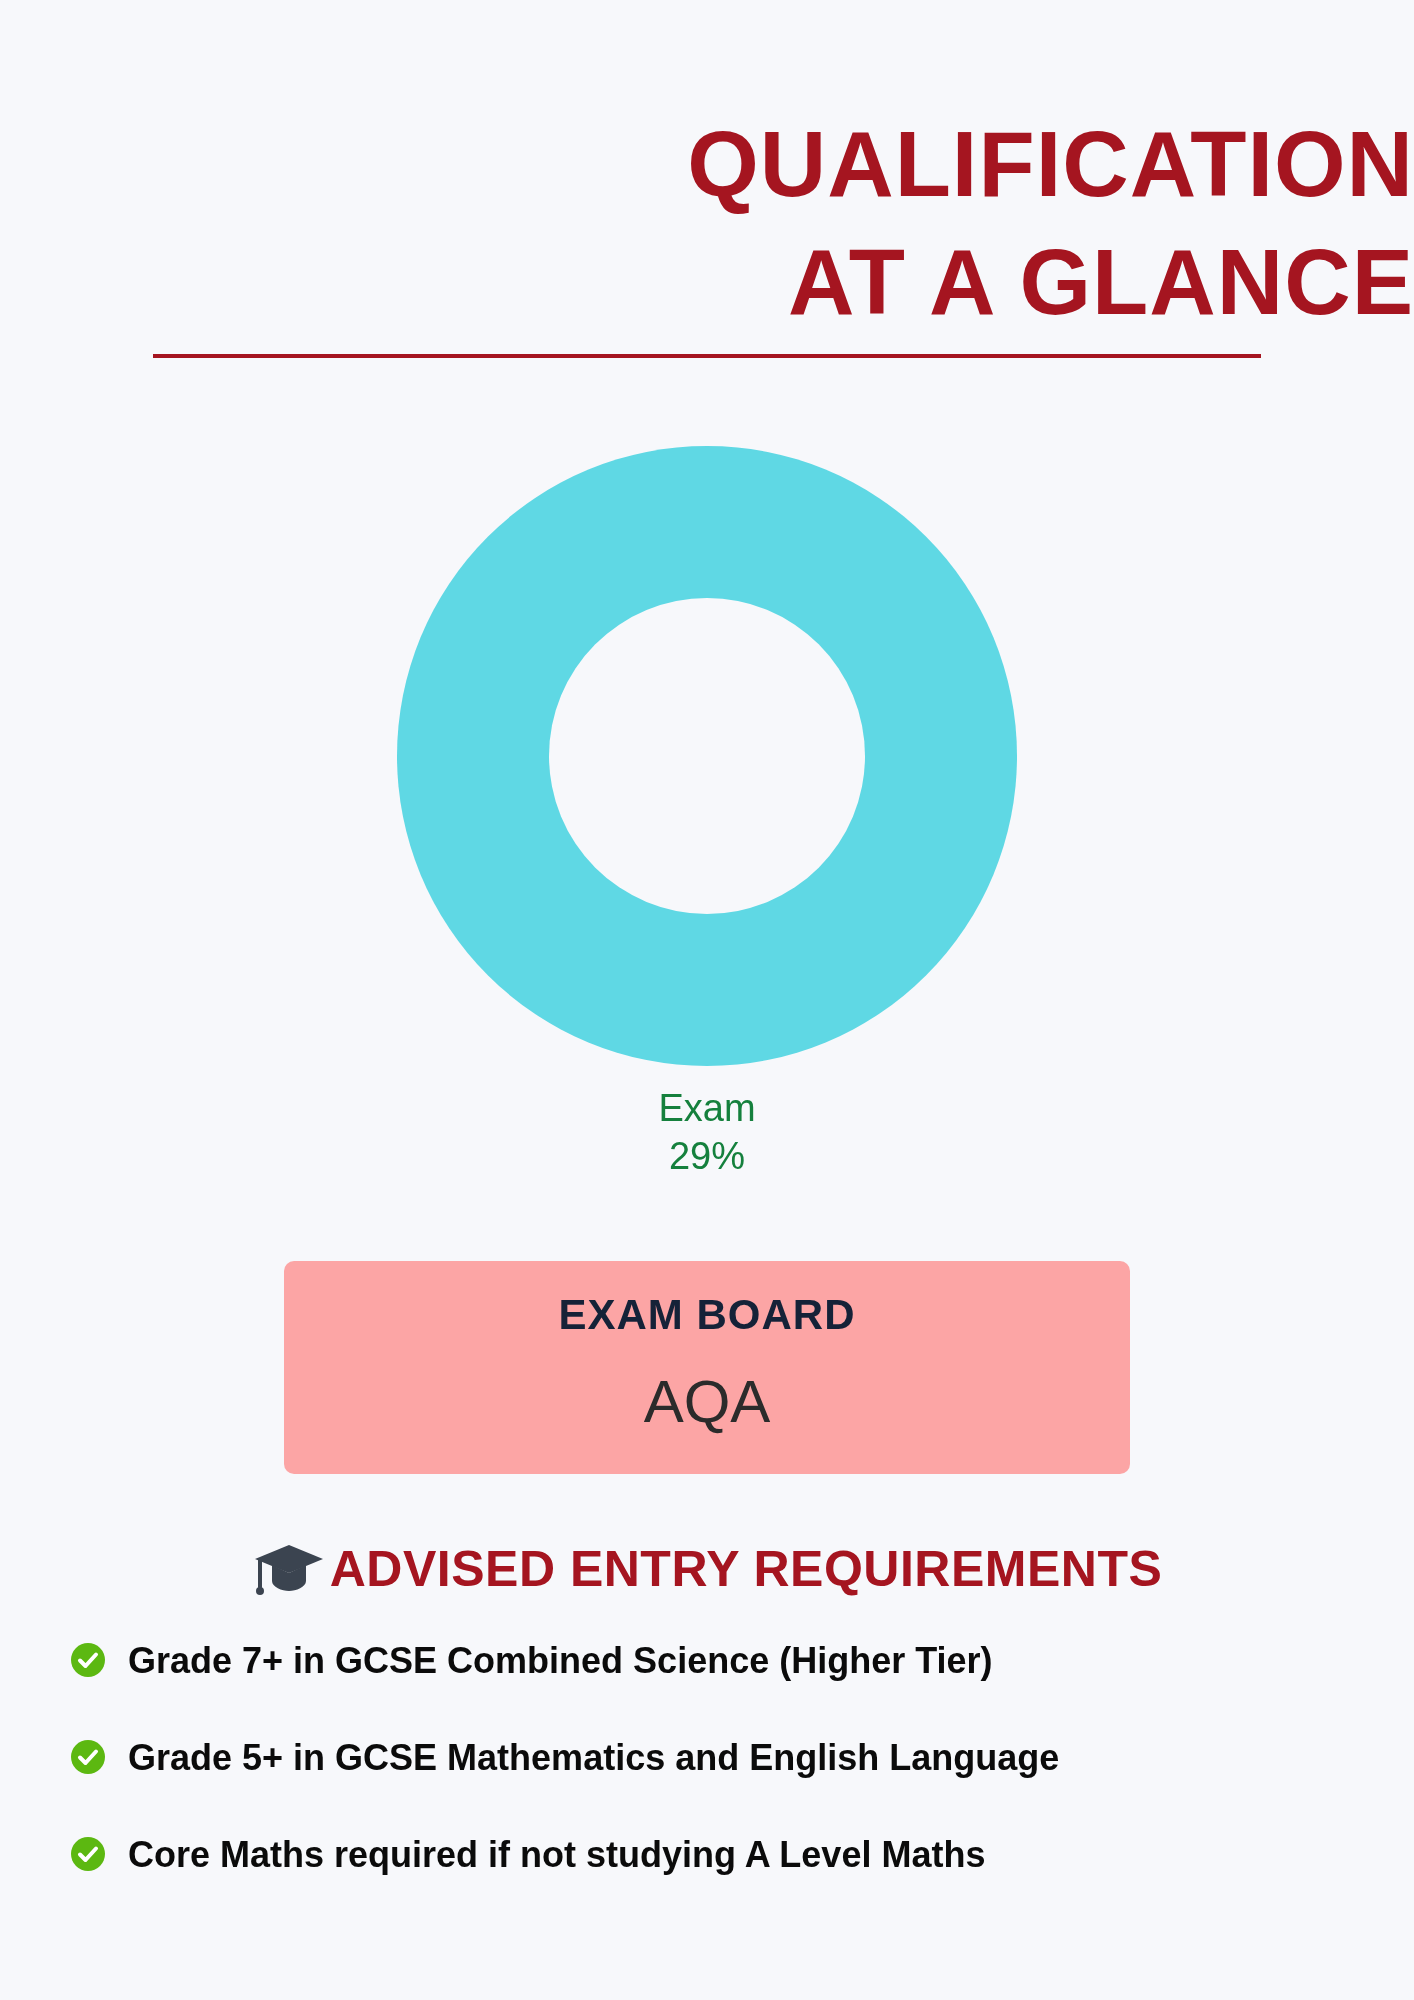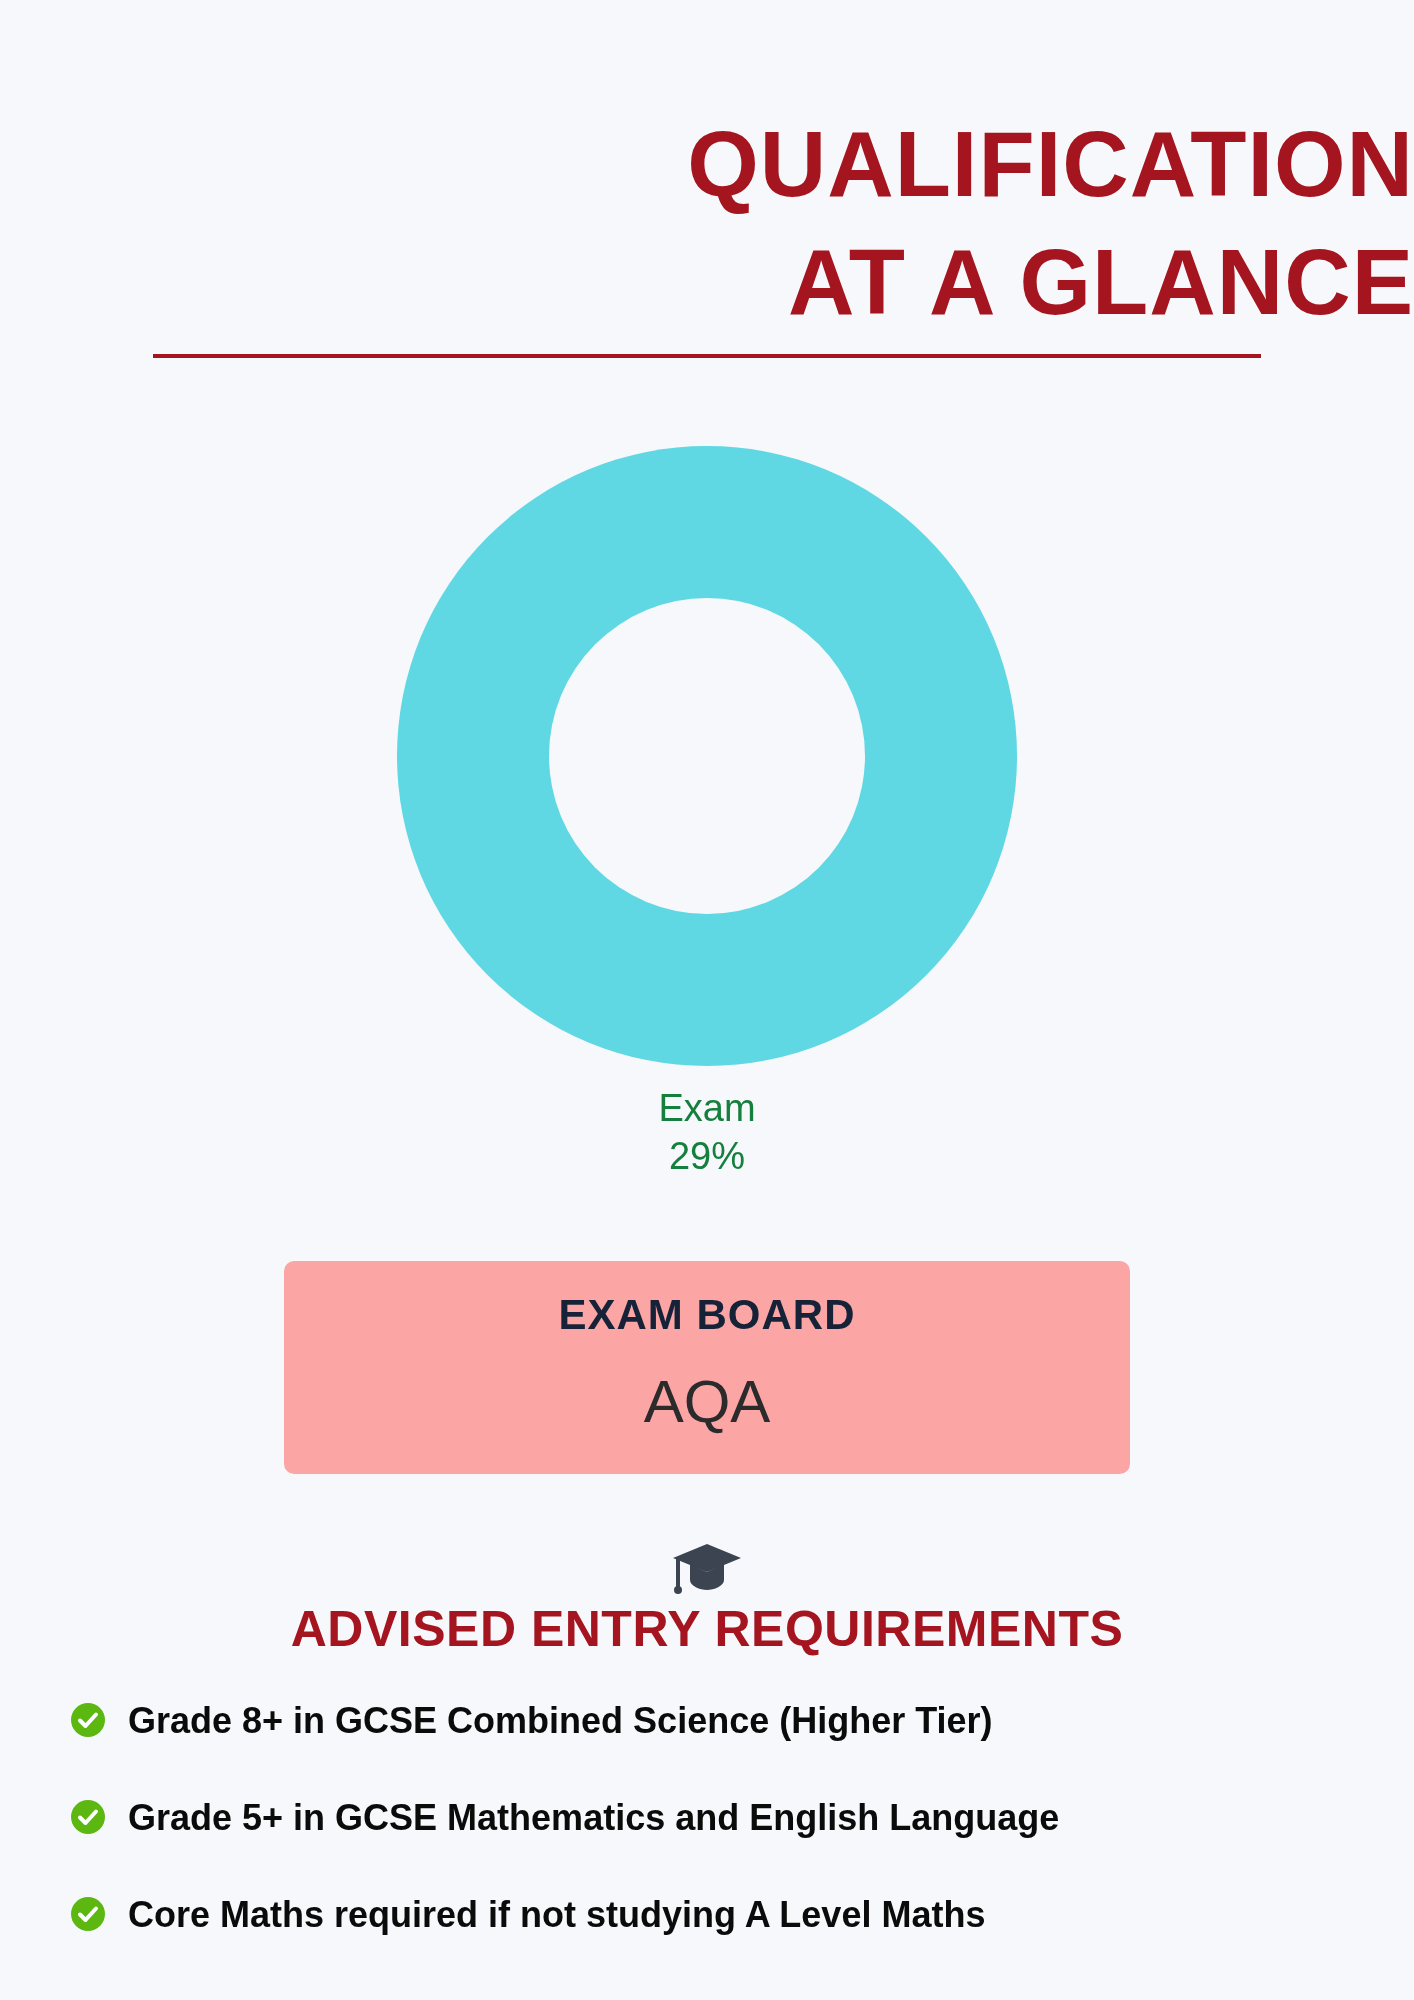--- a/index.html
+++ b/index.html
@@ -93,21 +93,20 @@
     font-weight: 400;
   }
 
   
   .req-head {
     margin-top: 66px;
     display: flex;
     align-items: center;
     justify-content: center;
     gap: 4px;
-    flex-direction: column;
   }
   .cap-icon {
     width: 74px;
     height: 56px;
     display: block;
   }
   .req-title {
     color: #a51520;
     font-weight: bold;
     font-size: 50px;
@@ -176,21 +175,21 @@
   </div>
 
   <ul class="req-list">
     <li class="req-item">
       <span>
         <svg class="check-icon" viewBox="0 0 36 36" xmlns="http://www.w3.org/2000/svg" aria-hidden="true">
           <circle cx="18" cy="18" r="17" fill="#5cb811"></circle>
           <path d="M10 18.5 L15.5 24 L26 12.5" fill="none" stroke="#ffffff" stroke-width="4" stroke-linecap="round" stroke-linejoin="round"></path>
         </svg>
       </span>
-      <span class="req-text">Grade 8+ in GCSE Combined Science (Higher Tier)</span>
+      <span class="req-text">Grade 7+ in GCSE Combined Science (Higher Tier)</span>
     </li>
     <li class="req-item">
       <span>
         <svg class="check-icon" viewBox="0 0 36 36" xmlns="http://www.w3.org/2000/svg" aria-hidden="true">
           <circle cx="18" cy="18" r="17" fill="#5cb811"></circle>
           <path d="M10 18.5 L15.5 24 L26 12.5" fill="none" stroke="#ffffff" stroke-width="4" stroke-linecap="round" stroke-linejoin="round"></path>
         </svg>
       </span>
       <span class="req-text">Grade 5+ in GCSE Mathematics and English Language</span>
     </li>

